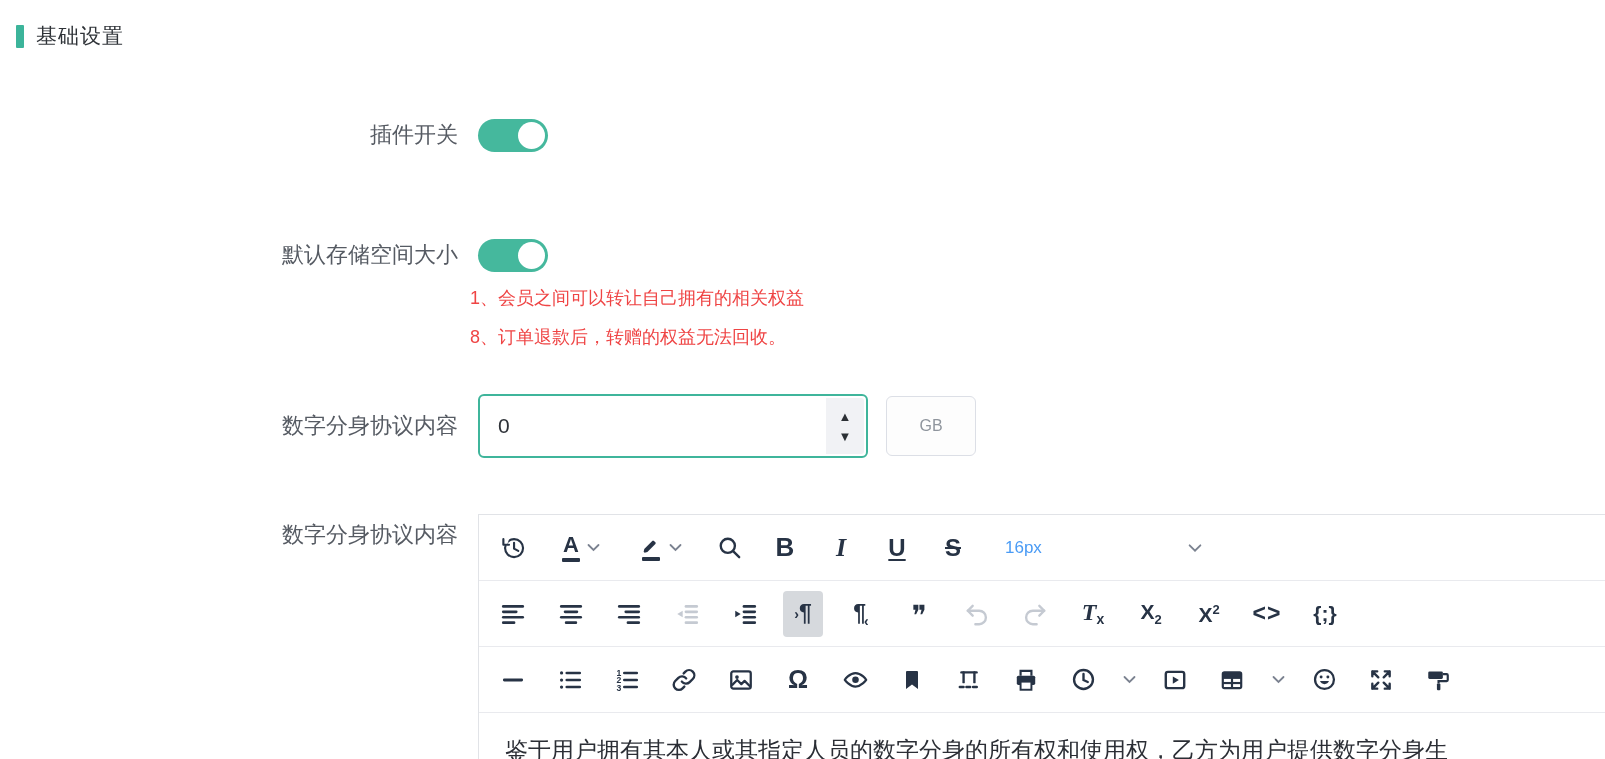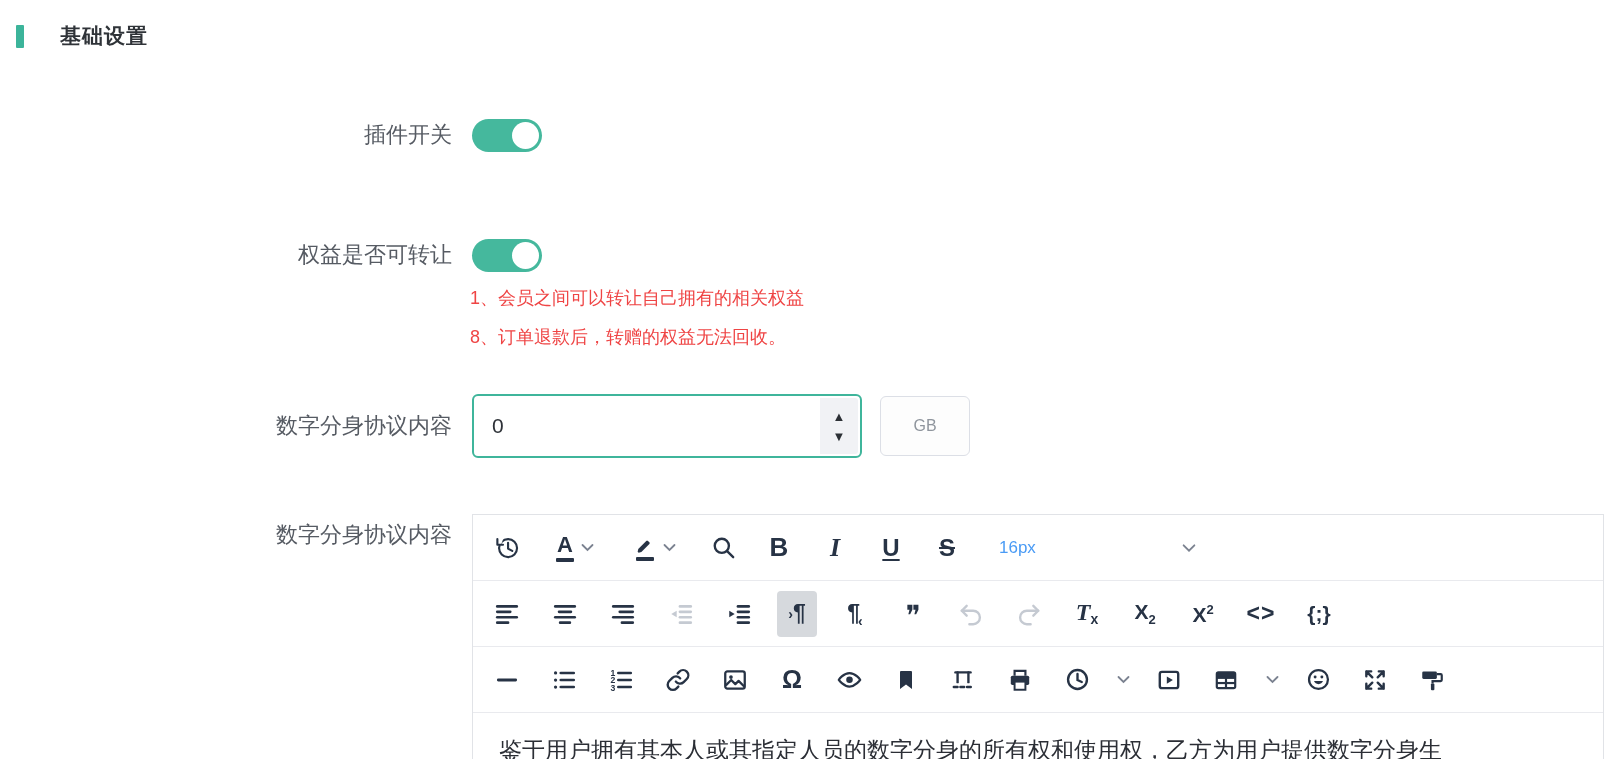--- a/index.html
+++ b/index.html
@@ -2,24 +2,24 @@
 <html><head>
 <meta charset="utf-8">
 <style>
   html,body{margin:0;padding:0;background:#fff;}
   #screen{position:relative;width:1605px;height:759px;overflow:hidden;background:#fff;
           font-family:"Liberation Sans","DejaVu Sans",sans-serif;color:#2e3238;}
 
   
   .sec{position:absolute;top:22px;left:16px;display:flex;align-items:center;gap:12px;}
   .sec-bar{width:8px;height:23px;background:#3cb49a;border-radius:1px;}
-  .sec-title{font-size:21px;font-weight:700;color:#2f3338;letter-spacing:1px;margin-left:24px;}
-
-  
-  .row{position:absolute;left:2px;display:flex;align-items:center;}
+  .sec-title{font-size:21px;font-weight:400;color:#2f3338;letter-spacing:1px;}
+
+  
+  .row{position:absolute;left:8px;display:flex;align-items:center;}
   .lbl{width:450px;text-align:right;font-size:22px;color:#565b63;flex:0 0 auto;}
   .ctrl{margin-left:20px;display:flex;align-items:center;}
 
   
   .switch{position:relative;width:70px;height:33px;border-radius:17px;background:#45b89d;cursor:pointer;}
   .switch .knob{position:absolute;top:3px;right:3px;width:27px;height:27px;border-radius:50%;background:#fff;}
 
   
   .tips{position:absolute;left:470px;top:286px;}
   .tip{font-size:18px;color:#ef4444;line-height:24px;margin-bottom:15px;}
@@ -85,21 +85,21 @@
   <div class="row" style="top:118px;height:34px;">
     <div class="lbl">插件开关</div>
     <div class="ctrl">
       <div class="switch">
         <div class="knob"></div>
       </div>
     </div>
   </div>
 
   <div class="row" style="top:238px;height:34px;">
-    <div class="lbl">权益是否可转让</div>
+    <div class="lbl">默认存储空间大小</div>
     <div class="ctrl">
       <div class="switch">
         <div class="knob"></div>
       </div>
     </div>
   </div>
 
   <div class="tips">
     <div class="tip">1、会员之间可以转让自己拥有的相关权益</div>
     <div class="tip">8、订单退款后，转赠的权益无法回收。</div>

